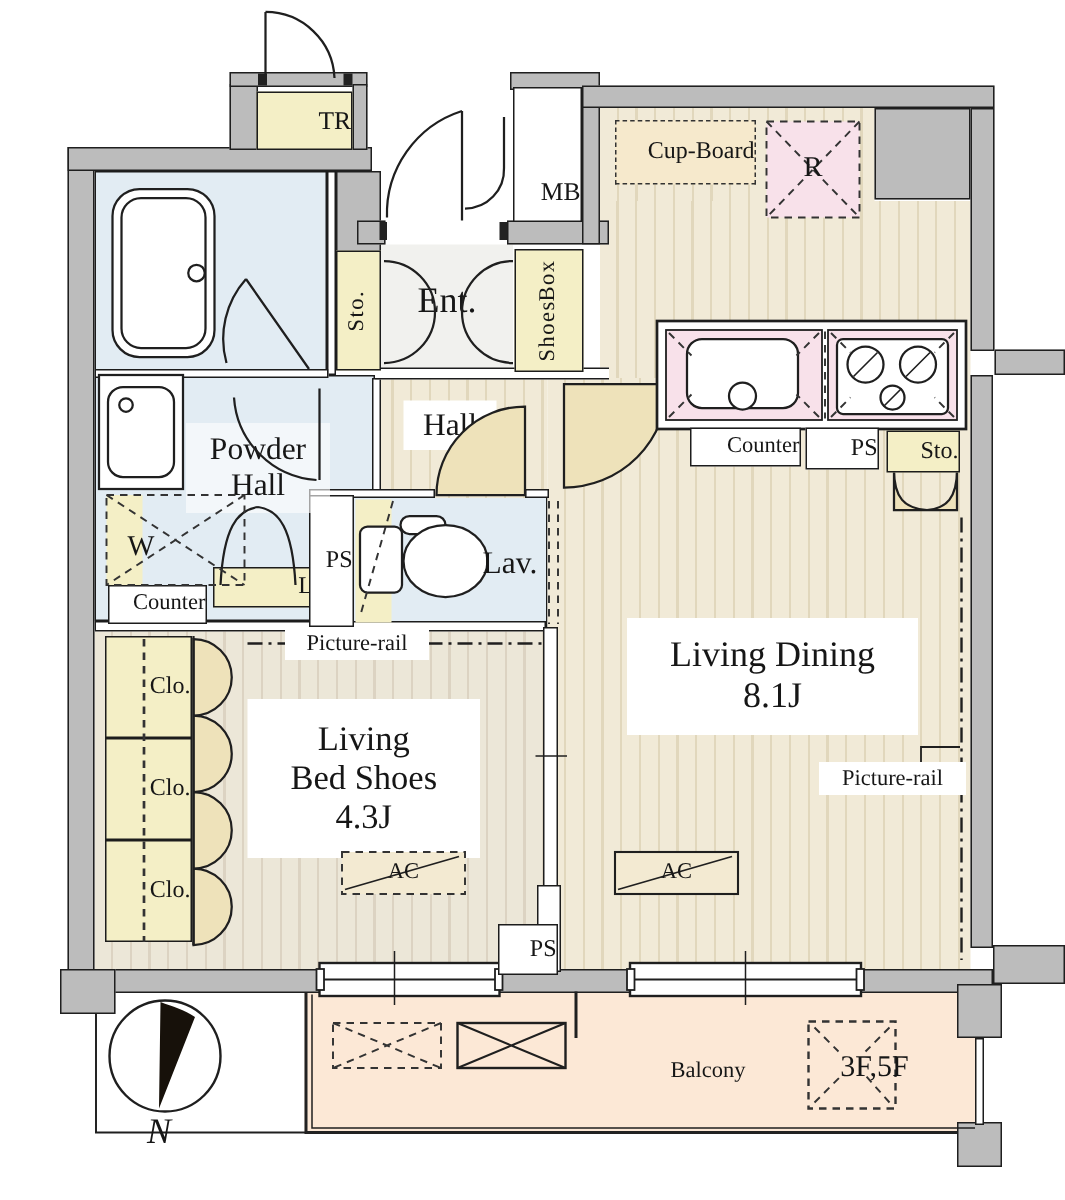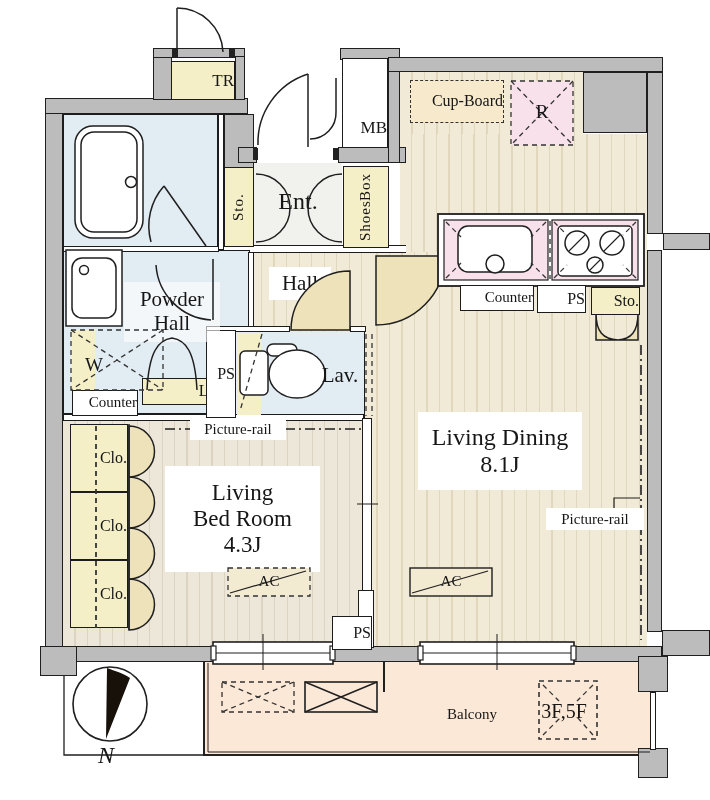--- a/index.html
+++ b/index.html
@@ -128,27 +128,27 @@
   </div>
   <div class="abs lbl whitebg" style="left:269px;top:267px;width:62px;height:33px;font-size:21px">
       <div>Hall</div>
     </div>
   <div class="abs lbl" style="left:254px;top:182px;width:88px;height:38px;font-size:24px">
       <div>Ent.</div>
     </div>
   <div class="abs lbl z5" style="left:314px;top:362px;width:52px;height:28px;font-size:21px">
       <div>Lav.</div>
     </div>
-  <div class="abs lbl whitebg" style="left:418px;top:412px;width:164px;height:78px;font-size:24px">
+  <div class="abs lbl whitebg" style="left:418px;top:412px;width:194px;height:78px;font-size:24px">
       <div>Living Dining</div>
       <div>8.1J</div>
   </div>
   <div class="abs lbl whitebg" style="left:165px;top:466px;width:155px;height:106px;font-size:23px">
       <div>Living</div>
-      <div>Bed Room</div>
+      <div>Bed Shoes</div>
       <div>4.3J</div>
   </div>
   <div class="abs lbl" style="left:412px;top:697px;width:120px;height:34px;font-size:15px">
       <div>Balcony</div>
     </div>
 
   <div class="abs lbl z5 whitebg" style="left:190px;top:418px;width:96px;height:22px;font-size:15px">
       <div>Picture-rail</div>
     </div>
   <div class="abs lbl z5 whitebg" style="left:546px;top:508px;width:98px;height:22px;font-size:15px">
@@ -159,21 +159,21 @@
     </div>
   <div class="abs lbl z5" style="left:511px;top:83px;width:62px;height:58px;font-size:19px">
       <div>R</div>
     </div>
   <div class="abs lbl z5" style="left:228px;top:566px;width:82px;height:30px;font-size:15px">
       <div>AC</div>
     </div>
   <div class="abs lbl z5" style="left:410px;top:566px;width:82px;height:30px;font-size:15px">
       <div>AC</div>
     </div>
-  <div class="abs lbl z5" style="left:537px;top:701px;width:54px;height:20px;font-size:20px">
+  <div class="abs lbl z5" style="left:556px;top:701px;width:54px;height:20px;font-size:20px">
       <div>3F,5F</div>
     </div>
   <div class="abs lbl z5 it" style="left:86px;top:740px;width:40px;height:30px;font-size:24px">
       <div>N</div>
     </div>
 
   <svg class="overlay" width="710" height="800" viewBox="0 0 710 800">
     <g stroke="#1f1f1f" stroke-width="1.5" fill="none">
 
       <path d="M177,8 V52"></path>

